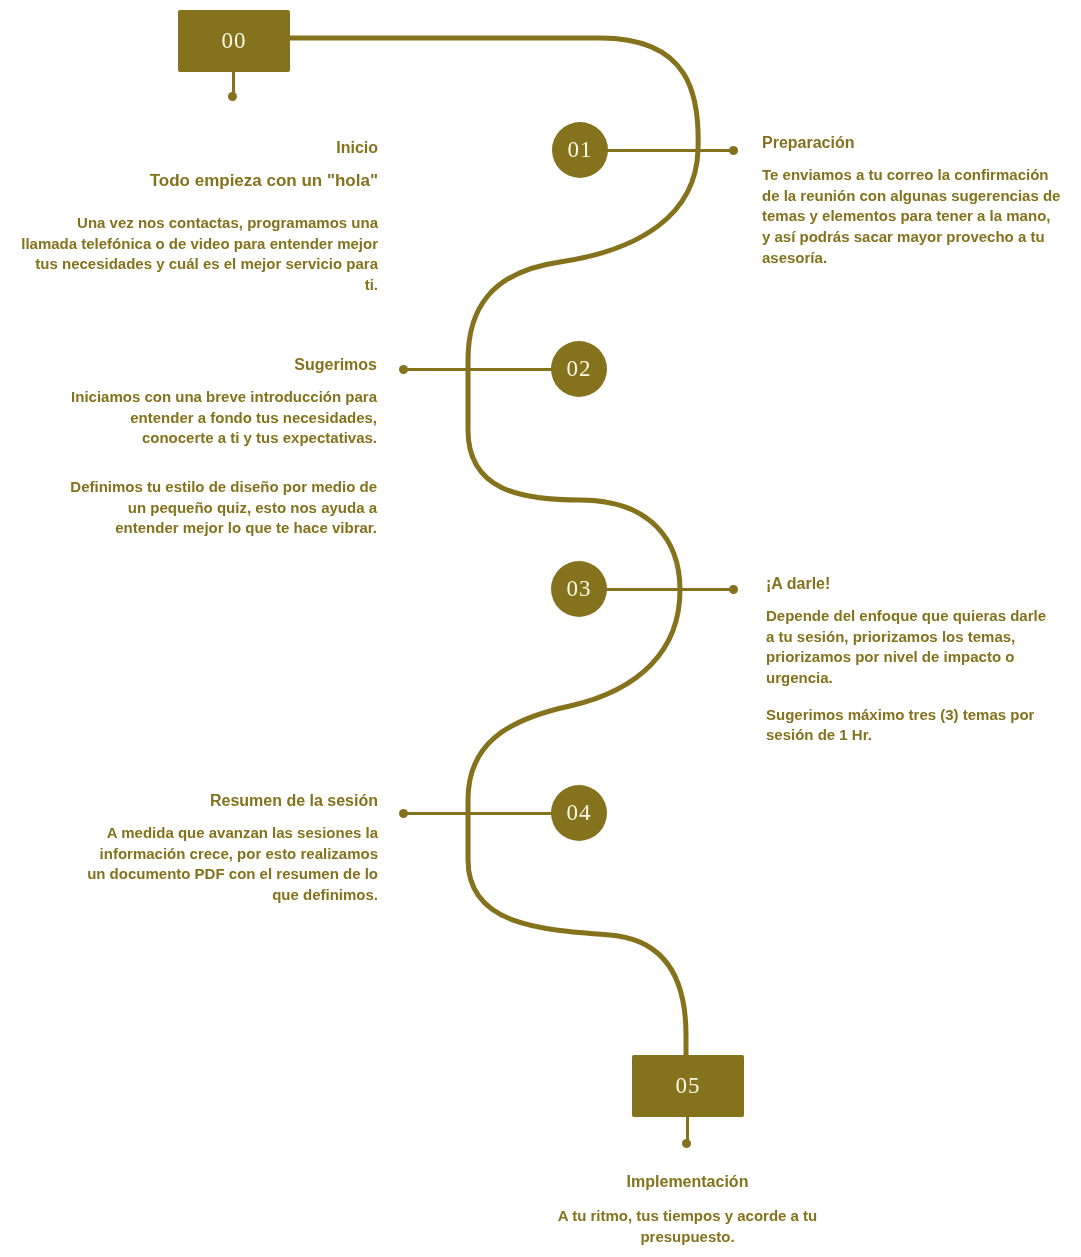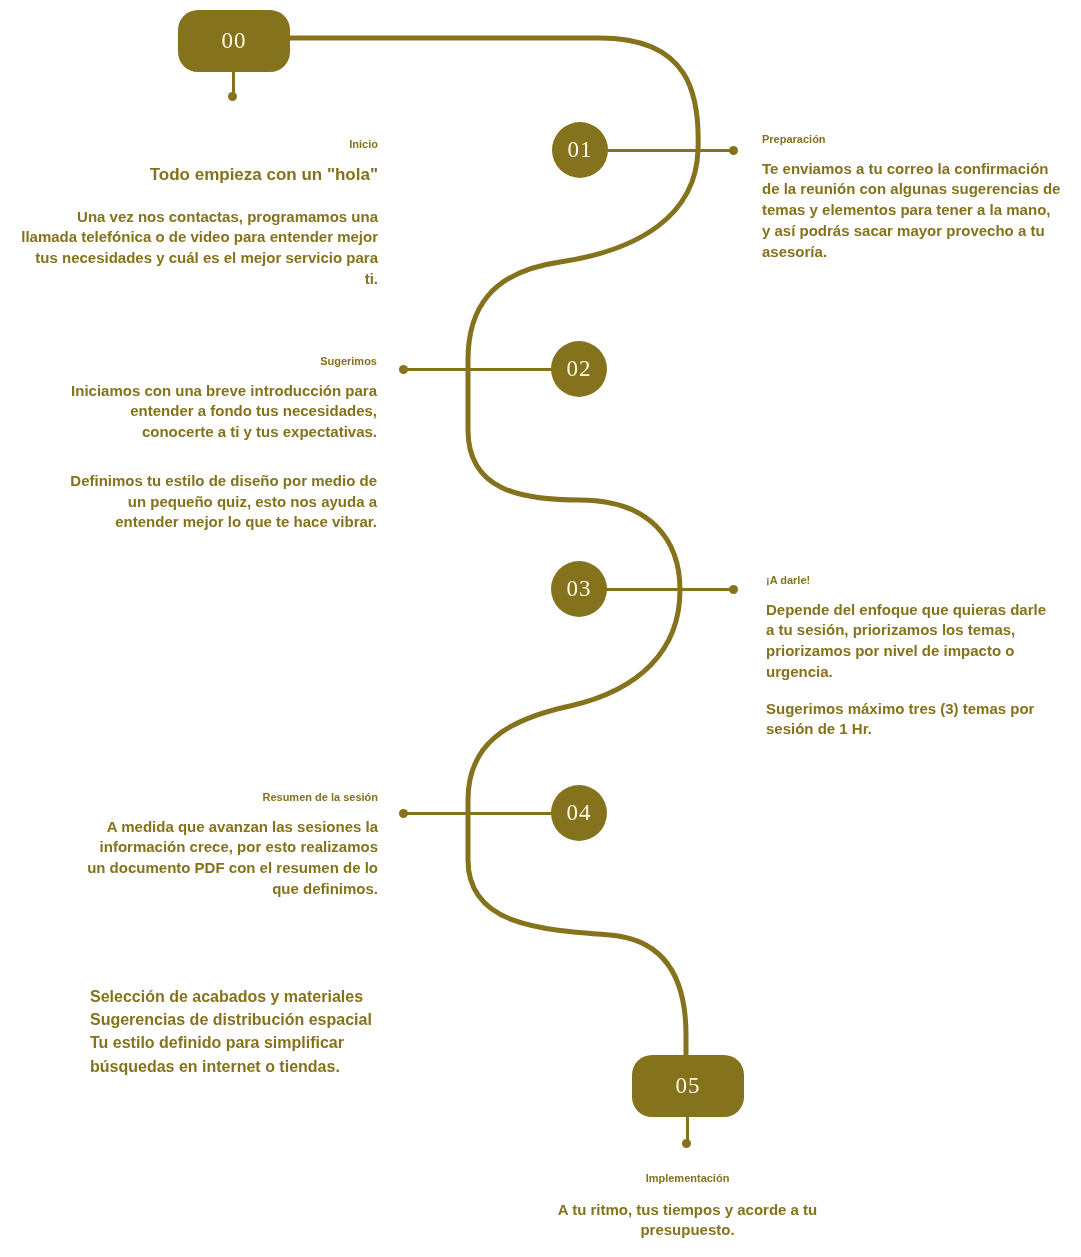--- a/index.html
+++ b/index.html
@@ -40,21 +40,21 @@
     z-index: 5;
   }
   .marker.circle {
     width: 56px;
     height: 56px;
     border-radius: 50%;
   }
   .marker.pill {
     width: 112px;
     height: 62px;
-    border-radius: 20px;
+    border-radius: 2px;
   }
 
   
   .conn {
     position: absolute;
     height: 3px;
     background: #85721c;
     z-index: 3;
   }
   .conn-dot {
@@ -77,21 +77,21 @@
     position: absolute;
     z-index: 6;
   }
   .block.right  { text-align: right; }
   .block.left   { text-align: left;  }
   .block.center { text-align: center;}
 
   .b-title {
     color: #85721c;
     font-weight: bold;
-    font-size: 11px;
+    font-size: 16px;
     line-height: 1.25;
     margin: 0 0 12px 0;
     font-family: "Liberation Sans", sans-serif;
   }
   .b-lead {
     color: #85721c;
     font-weight: bold;
     font-size: 17px;
     line-height: 1.35;
     margin: 0 0 20px 0;
@@ -186,26 +186,20 @@
     <div class="b-para">Depende del enfoque que quieras darle a tu sesión, priorizamos los temas, priorizamos por nivel de impacto o urgencia.</div>
     <div class="b-para" style="margin-top:10px;">Sugerimos máximo tres (3) temas por sesión de 1 Hr.</div>
   </div>
 
   <div class="block right" style="left:78px; top:791px; width:300px;">
     <div class="b-title">Resumen de la sesión</div>
     <div class="b-para">A medida que avanzan las sesiones la información crece, por esto realizamos un documento PDF con el resumen de lo que definimos.</div>
   </div>
 
   <div class="block left" style="left:90px; top:985px; width:300px;">
-    <div class="b-list">
-      <div>Selección de acabados y materiales</div>
-      <div>Sugerencias de distribución espacial</div>
-      <div>Tu estilo definido para simplificar</div>
-      <div>búsquedas en internet o tiendas.</div>
-    </div>
   </div>
 
   <div class="block center" style="left:545px; top:1172px; width:285px;">
     <div class="b-title" style="margin-bottom:14px;">Implementación</div>
     <div class="b-para">A tu ritmo, tus tiempos y acorde a tu presupuesto.</div>
   </div>
 
 </div>
 
 </body></html>

